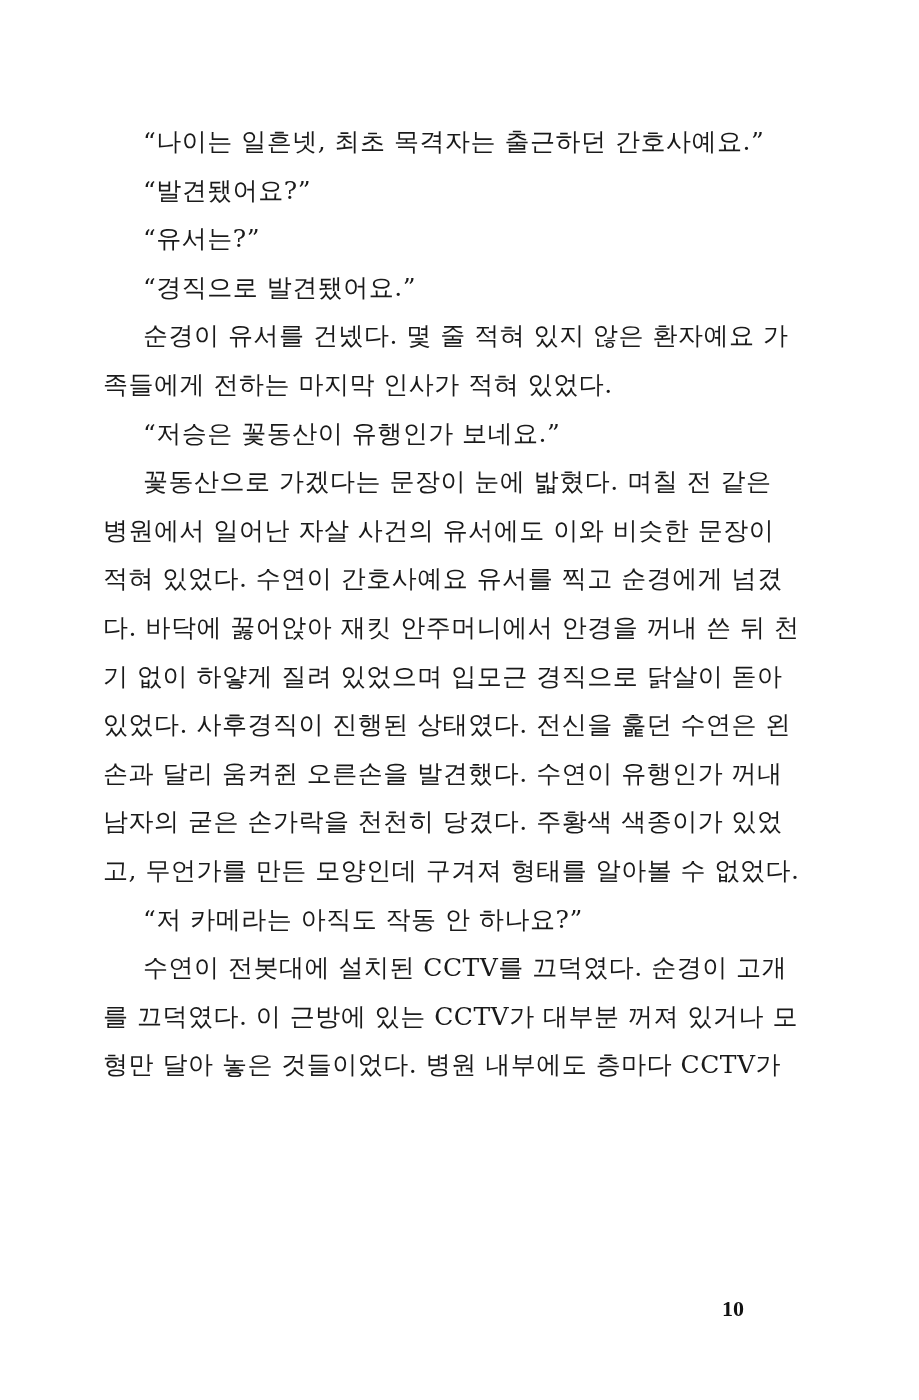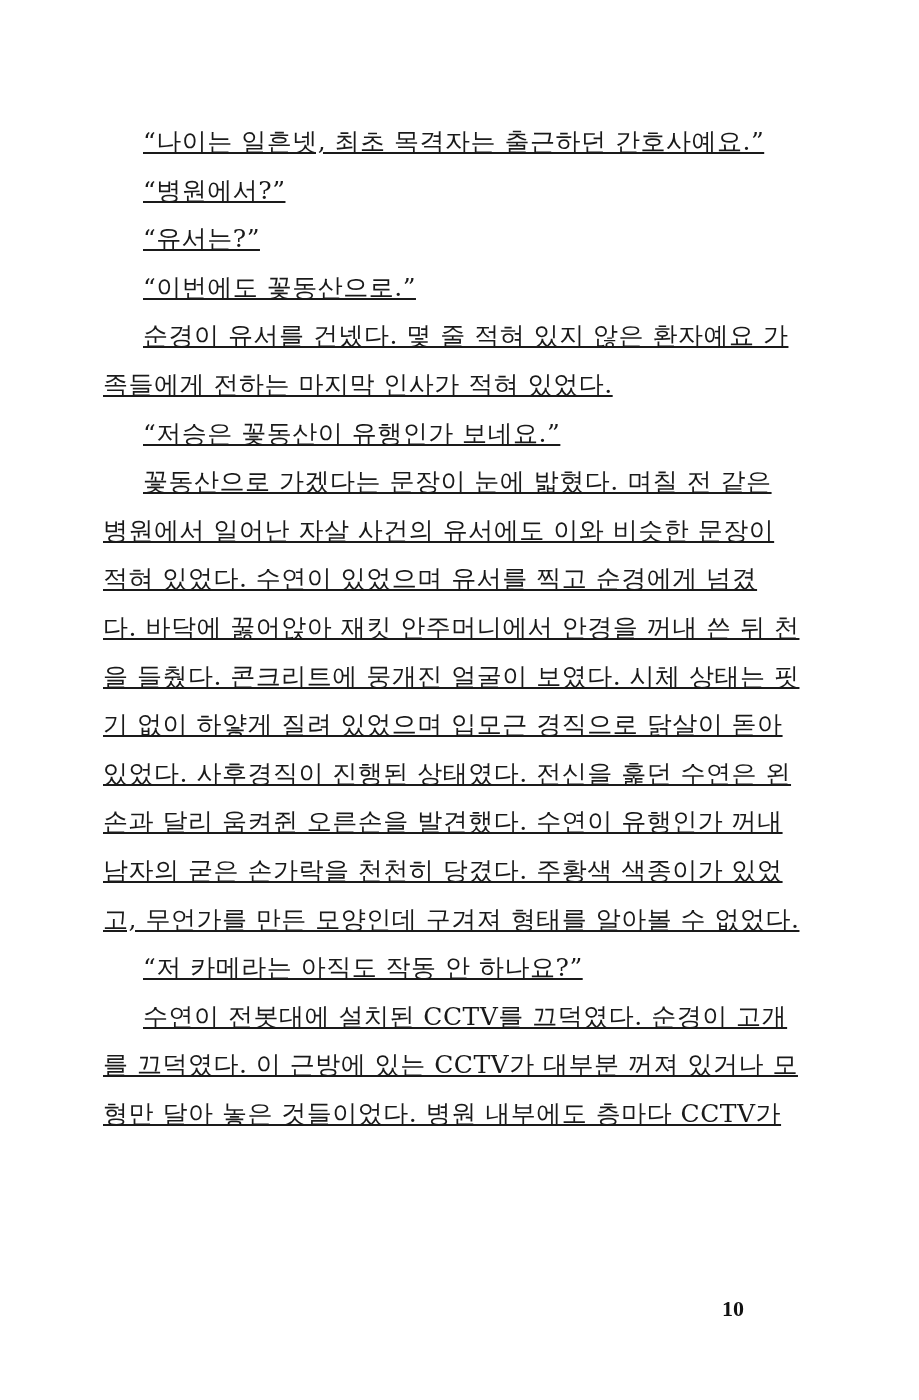--- a/index.html
+++ b/index.html
@@ -1,49 +1,48 @@
 <!DOCTYPE html>
 <html><head>
 <meta charset="utf-8">
 <style>
   html, body { margin: 0; padding: 0; background: #ffffff; }
   body { width: 919px; height: 1400px; position: relative; overflow: hidden; }
   .page {
     position: absolute; left: 103px; top: 118px; width: 645px;
     font-family: "DejaVu Serif", "Liberation Serif", serif;
-    font-size: 25px; color: #1a1a1a; text-decoration: underline;
+    font-size: 25px; color: #1a1a1a;
   }
   .line {
     height: 48.6px; line-height: 48.6px; white-space: nowrap;
     text-align: justify; text-align-last: justify; letter-spacing: 0.5px;
   }
   .line.indent { padding-left: 40px; }
   .line.last { text-align-last: left; }
   .page-number {
     position: absolute; left: 722px; top: 1296px;
     font-family: "Liberation Serif", "DejaVu Serif", serif;
     font-weight: bold; font-size: 22px; color: #111;
   }
 </style>
 </head>
 <body>
 
 <div class="page">
   <div class="line indent last">“나이는 일흔넷, 최초 목격자는 출근하던 간호사예요.”</div>
-  <div class="line indent last">“병원에서?”</div>
+  <div class="line indent last">“발견됐어요?”</div>
   <div class="line indent last">“유서는?”</div>
-  <div class="line indent last">“이번에도 꽃동산으로.”</div>
+  <div class="line indent last">“경직으로 발견됐어요.”</div>
   <div class="line indent">순경이 유서를 건넸다. 몇 줄 적혀 있지 않은 환자예요 가</div>
   <div class="line last">족들에게 전하는 마지막 인사가 적혀 있었다.</div>
   <div class="line indent last">“저승은 꽃동산이 유행인가 보네요.”</div>
   <div class="line indent">꽃동산으로 가겠다는 문장이 눈에 밟혔다. 며칠 전 같은</div>
   <div class="line">병원에서 일어난 자살 사건의 유서에도 이와 비슷한 문장이</div>
-  <div class="line">적혀 있었다. 수연이 있었으며 유서를 찍고 순경에게 넘겼</div>
+  <div class="line">적혀 있었다. 수연이 간호사예요 유서를 찍고 순경에게 넘겼</div>
   <div class="line">다. 바닥에 꿇어앉아 재킷 안주머니에서 안경을 꺼내 쓴 뒤 천</div>
-  <div class="line">을 들췄다. 콘크리트에 뭉개진 얼굴이 보였다. 시체 상태는 핏</div>
   <div class="line">기 없이 하얗게 질려 있었으며 입모근 경직으로 닭살이 돋아</div>
   <div class="line">있었다. 사후경직이 진행된 상태였다. 전신을 훑던 수연은 왼</div>
   <div class="line">손과 달리 움켜쥔 오른손을 발견했다. 수연이 유행인가 꺼내</div>
   <div class="line">남자의 굳은 손가락을 천천히 당겼다. 주황색 색종이가 있었</div>
   <div class="line">고, 무언가를 만든 모양인데 구겨져 형태를 알아볼 수 없었다.</div>
   <div class="line indent last">“저 카메라는 아직도 작동 안 하나요?”</div>
   <div class="line indent">수연이 전봇대에 설치된 CCTV를 끄덕였다. 순경이 고개</div>
   <div class="line">를 끄덕였다. 이 근방에 있는 CCTV가 대부분 꺼져 있거나 모</div>
   <div class="line">형만 달아 놓은 것들이었다. 병원 내부에도 층마다 CCTV가</div>
 </div>

